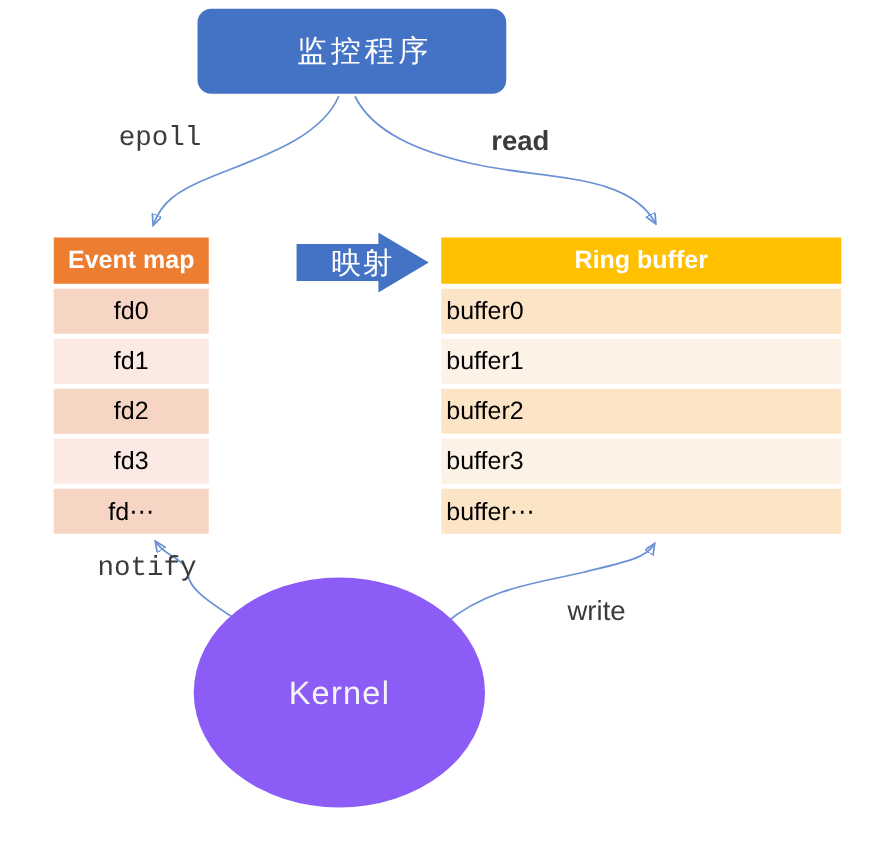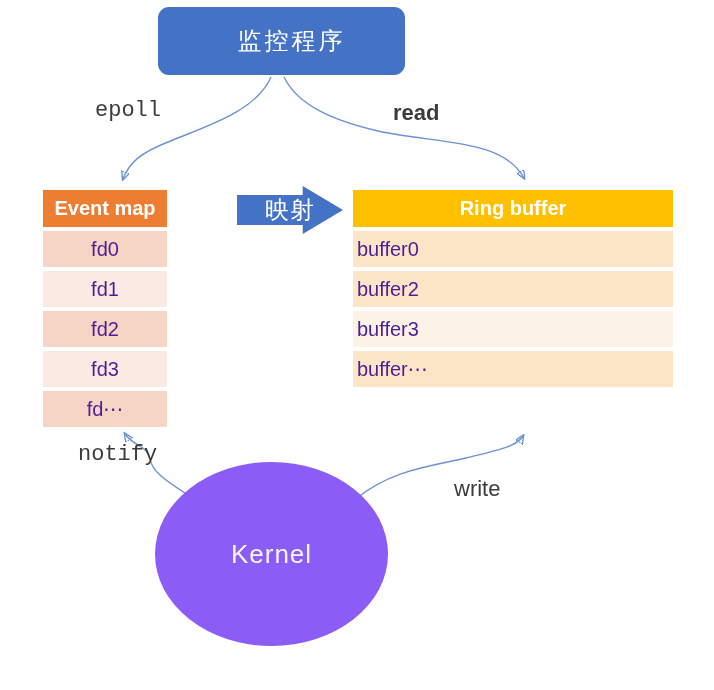--- a/index.html
+++ b/index.html
@@ -28,21 +28,21 @@
   .event-map{left:43px;width:124px;}
   .ring-buffer{left:353px;width:320px;}
   .dtable .thead{
     height:37px;display:flex;align-items:center;justify-content:center;
     color:#ffffff;font-weight:bold;font-size:20px;
   }
   .event-map .thead{background:#ED7D31;}
   .ring-buffer .thead{background:#FFC000;}
   .dtable .trow{
     height:36px;margin-top:4px;display:flex;align-items:center;
-    font-size:20px;color:#4c1d95;
+    font-size:20px;color:#000000;
   }
   .event-map .trow{justify-content:center;}
   .ring-buffer .trow{justify-content:flex-start;padding-left:4px;box-sizing:border-box;}
   .event-map .trow.dark{background:#F7D5C5;}
   .event-map .trow.light{background:#FBEAE3;text-align:center;}
   .ring-buffer .trow.dark{background:#FCE5C7;}
   .ring-buffer .trow.light{background:#FDF2E6;}
   
   .map-arrow{
     position:absolute;left:225px;top:186px;width:106px;height:48px;
@@ -94,20 +94,21 @@
     <div class="trow dark">fd0</div>
     <div class="trow light">fd1</div>
     <div class="trow dark">fd2</div>
     <div class="trow light">fd3</div>
     <div class="trow dark">fd⋯</div>
   </div>
 
   <div class="dtable ring-buffer">
     <div class="thead">Ring buffer</div>
     <div class="trow dark">buffer0</div>
+    <div class="trow light">buffer1</div>
     <div class="trow dark">buffer2</div>
     <div class="trow light">buffer3</div>
     <div class="trow dark">buffer⋯</div>
   </div>
 
   <div class="kernel">
     <span>Kernel</span>
   </div>
 
 </div>

